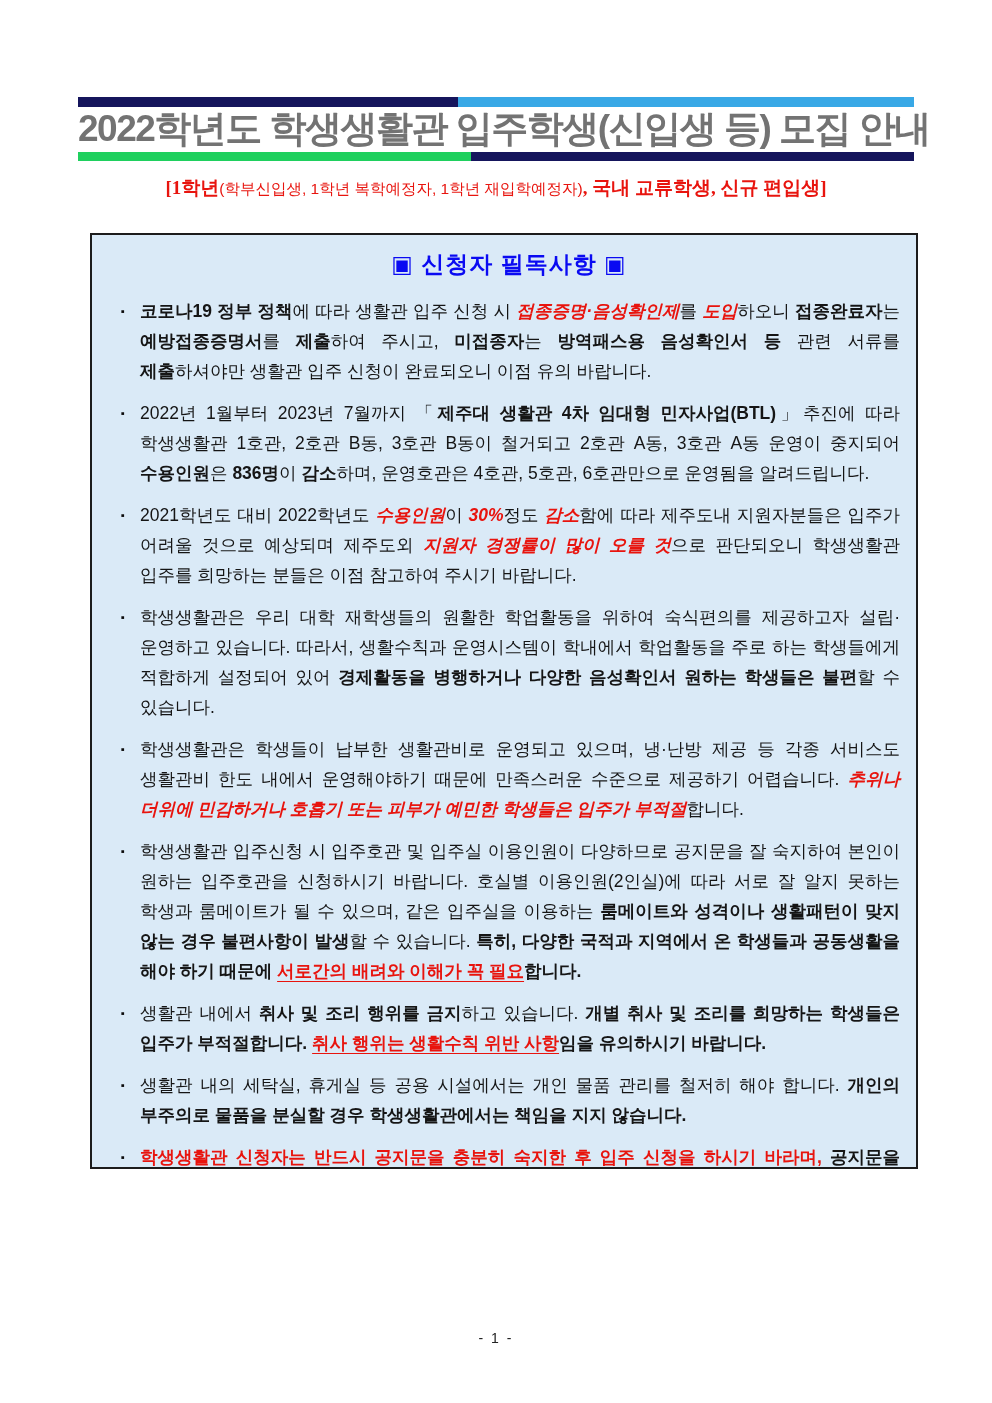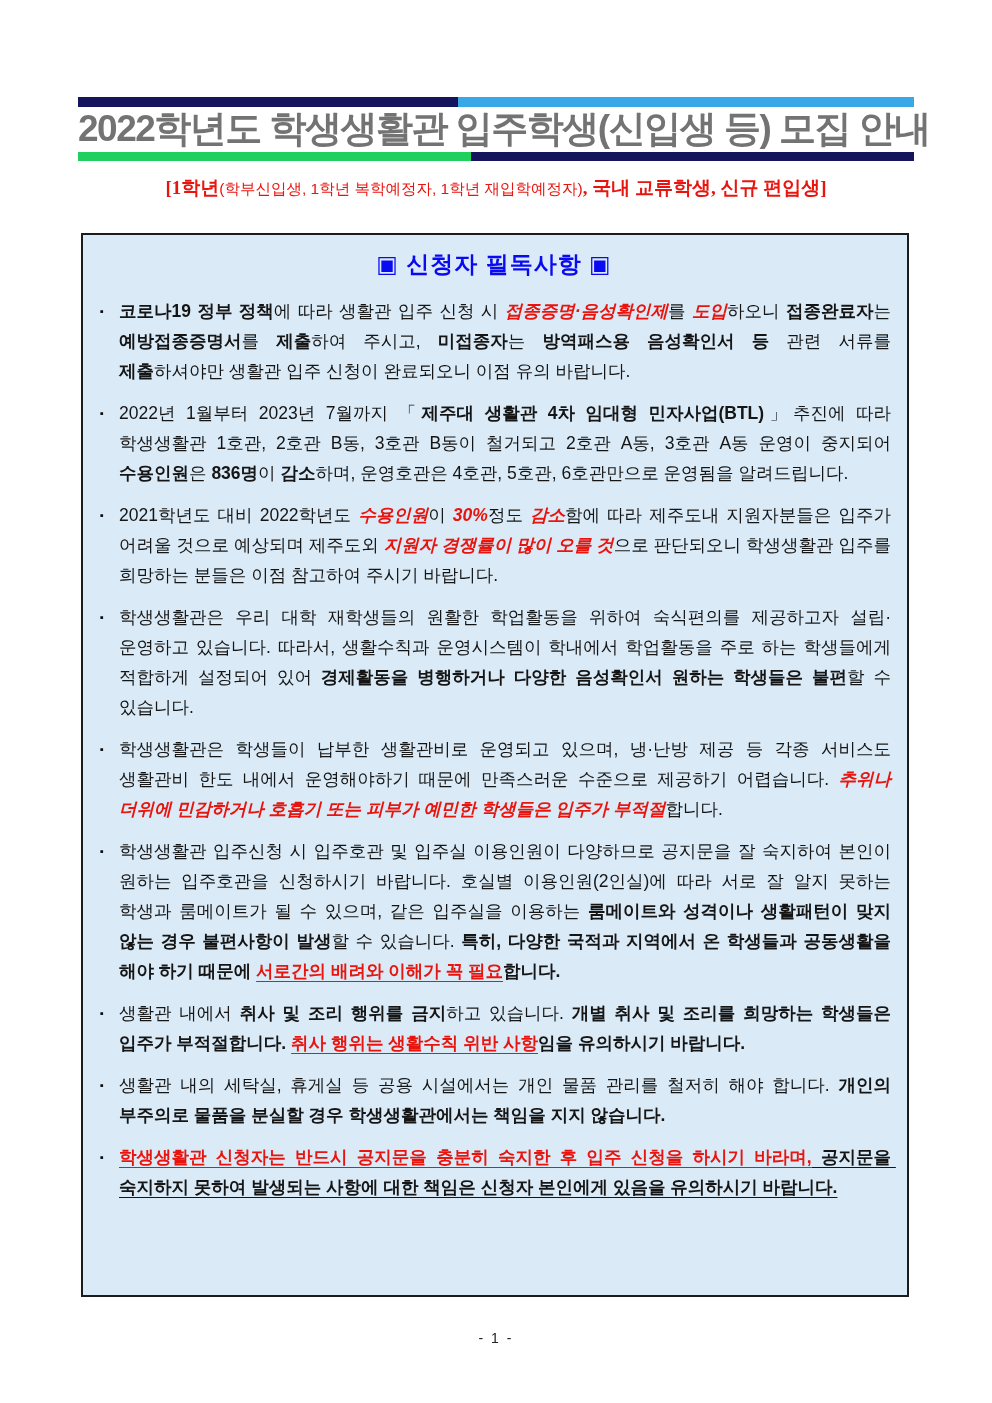--- a/index.html
+++ b/index.html
@@ -25,23 +25,23 @@
   .doc-title{
     position:absolute;left:78px;top:106px;width:836px;height:46px;
     text-align:center;font-size:37px;font-weight:800;letter-spacing:-1.5px;
     color:#737373;white-space:nowrap;line-height:46px;
   }
   .subtitle{
     position:absolute;left:0;top:176px;width:992px;text-align:center;
     color:var(--red);white-space:nowrap;line-height:24px;
   }
   .notice-box{
-    position:absolute;left:81px;top:233px;width:828px;height:1064px;
+    position:absolute;left:90px;top:233px;width:828px;height:936px;
     background:var(--boxbg);border:2px solid var(--boxborder);
-    padding:10px 16px 8px 14px;overflow:hidden;
+    padding:10px 16px 8px 26px;overflow:hidden;
   }
   .box-title{
     text-align:center;color:var(--blue);font-weight:800;font-size:23px;
     letter-spacing:1px;margin:4px 0 16px 0;
   }
   .para{display:flex;margin-bottom:12px;}
   .bullet{
     flex:0 0 22px;font-size:11px;line-height:30px;color:#0a0a0a;
     padding-left:3px;
   }

